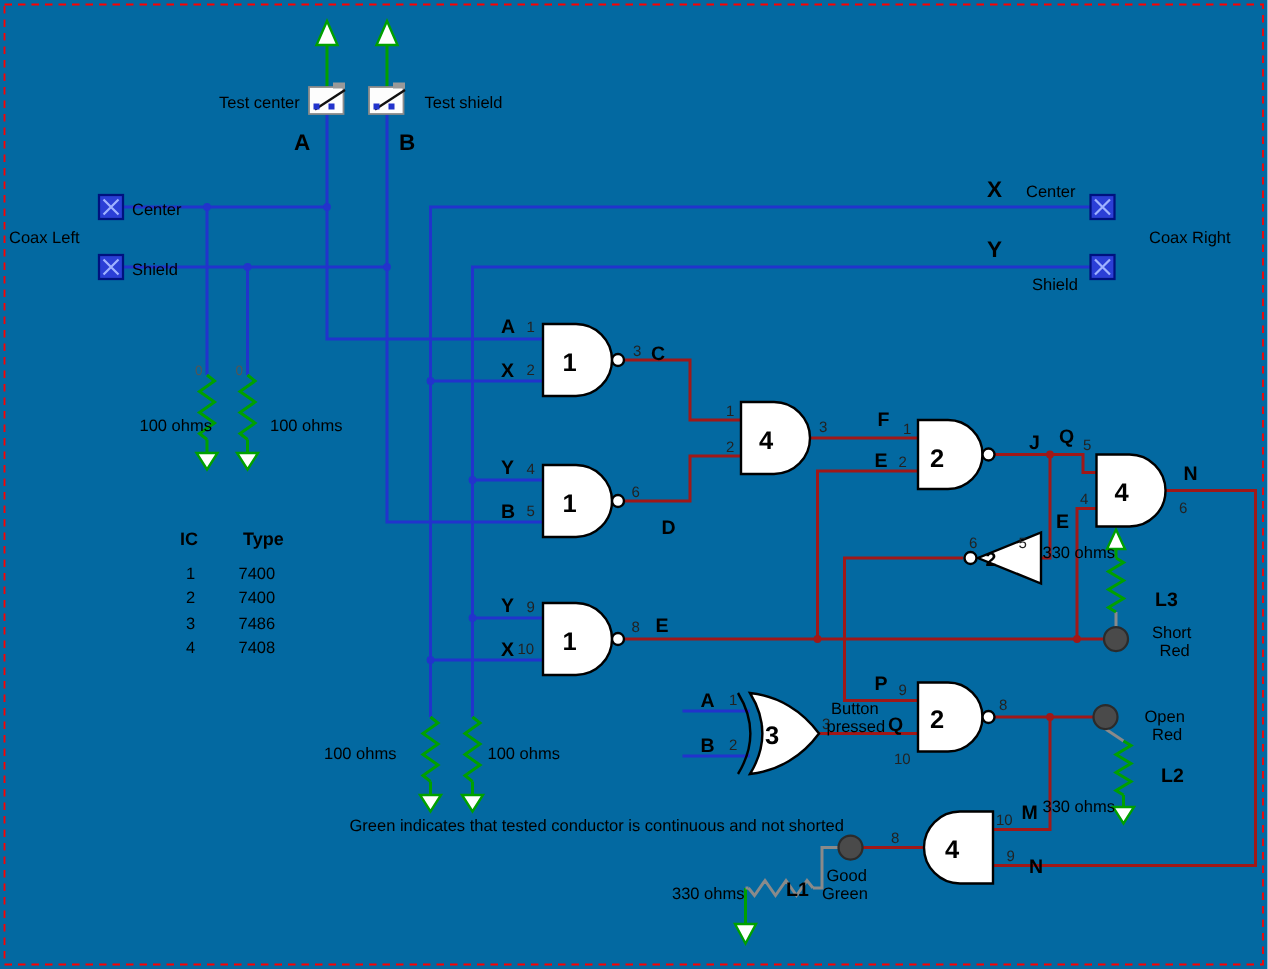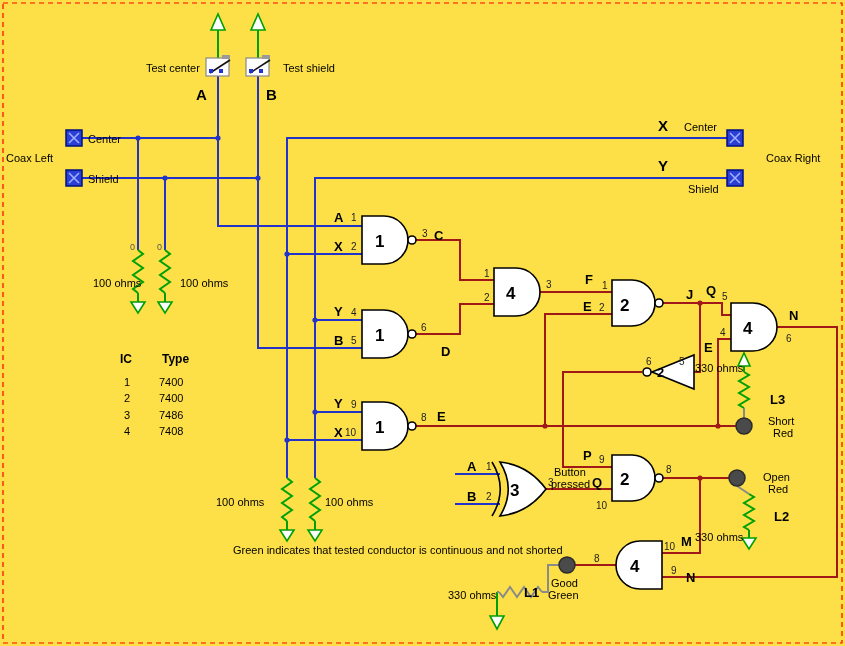--- a/index.html
+++ b/index.html
@@ -1,16 +1,16 @@
 <!DOCTYPE html>
 <html><head>
 <meta charset="utf-8">
 <style>
   html,body{margin:0;padding:0;background:#fff;}
-  .stage{position:relative;width:845px;height:646px;background:#fde047;overflow:hidden;}
+  .stage{position:relative;width:845px;height:646px;background:#0369a1;overflow:hidden;}
   svg{position:absolute;left:0;top:0;}
   .wb{stroke:#2233cc;stroke-width:2;fill:none;}
   .wr{stroke:#a01818;stroke-width:2;fill:none;}
   .wg{stroke:#00a000;stroke-width:2;fill:none;}
   .wy{stroke:#8a8a8a;stroke-width:2;fill:none;}
   .gate{fill:#ffffff;stroke:#000000;stroke-width:1.6;}
   .garc{fill:none;stroke:#000000;stroke-width:1.6;}
   .res{fill:none;stroke-width:2;}
   .rg{stroke:#00a000;}
   .rgr{stroke:#8a8a8a;}

